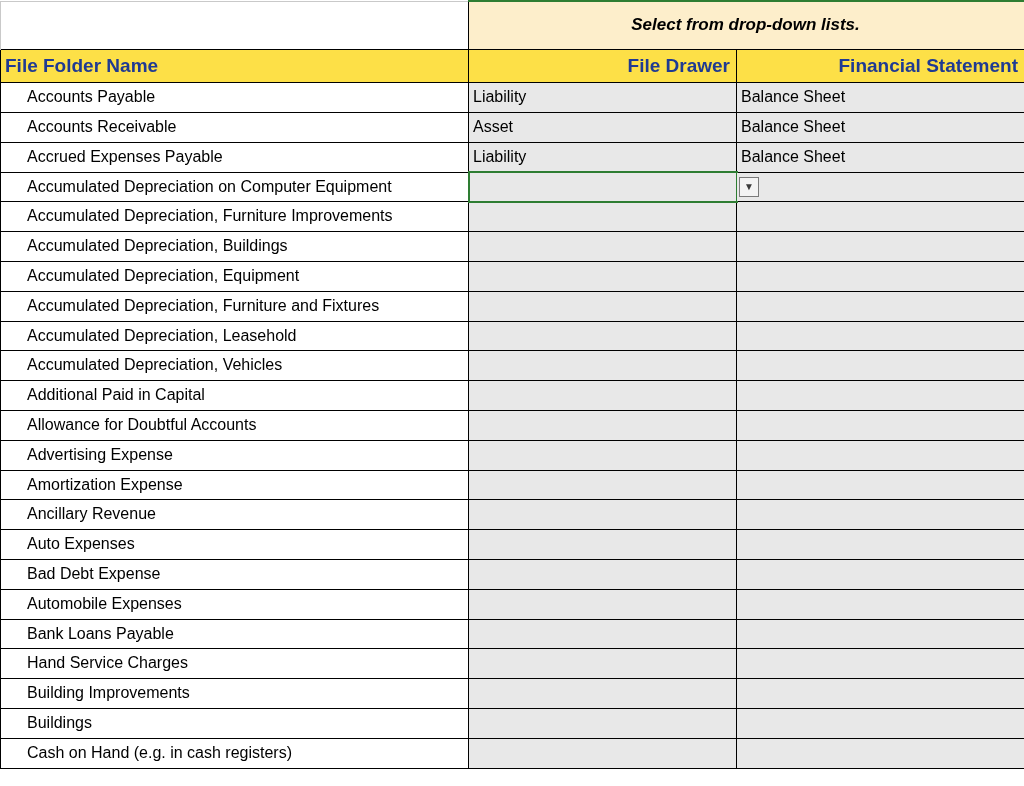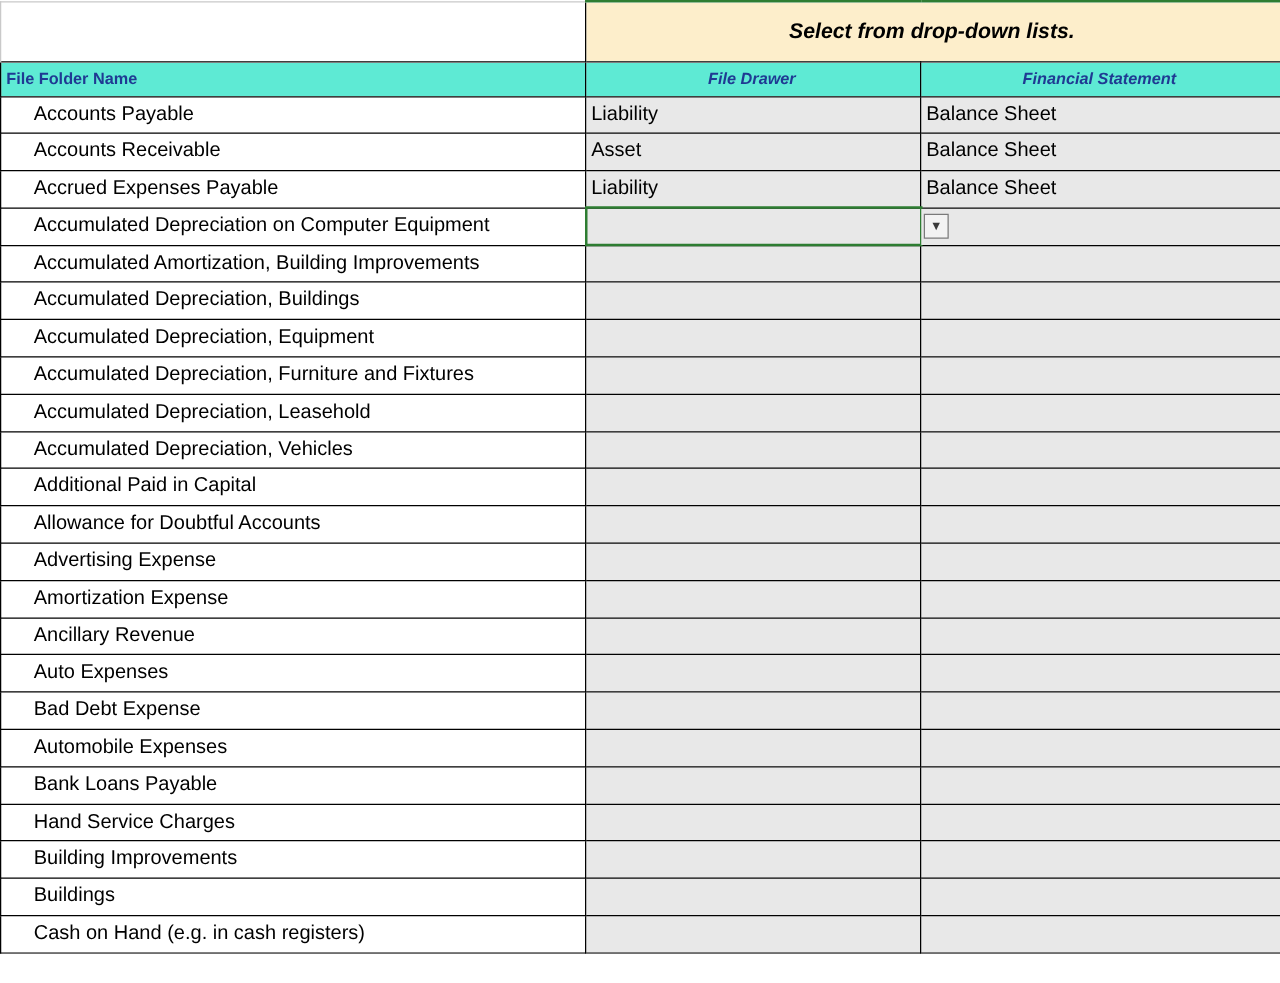--- a/index.html
+++ b/index.html
@@ -47,24 +47,24 @@
     text-align: center;
     font-size: 17px;
     height: 48px;
     border-top: 2px solid #2e7d32;
     margin-top: 12px;
   }
   
   .head th {
     color: #1f3a93;
     font-weight: bold;
-    font-size: 13px;
-    background: #5eead4;
-  }
-  .head th.center { text-align: center; font-style: italic; }
+    font-size: 19px;
+    background: #fde047;
+  }
+  .head th.center { text-align: right; }
 
   
   td.name { background: #fff; padding-left: 26px; }
   td.drop { background: #e8e8e8; }
 
   
   .active-row td.drop.active {
     outline: 2px solid #2e7d32;
     outline-offset: -1px;
     position: relative;
@@ -131,21 +131,21 @@
       <tr class="active-row">
         <td class="name">Accumulated Depreciation on Computer Equipment</td>
         <td class="drop active"></td>
         <td class="drop stmt dd-anchor">
           <div class="dd-button">
             <span>▼</span>
           </div>
         </td>
       </tr>
       <tr>
-        <td class="name">Accumulated Amortization, Building Improvements</td>
+        <td class="name">Accumulated Depreciation, Furniture Improvements</td>
         <td class="drop"></td>
         <td class="drop stmt"></td>
       </tr>
       <tr>
         <td class="name">Accumulated Depreciation, Buildings</td>
         <td class="drop"></td>
         <td class="drop stmt"></td>
       </tr>
       <tr>
         <td class="name">Accumulated Depreciation, Equipment</td>

